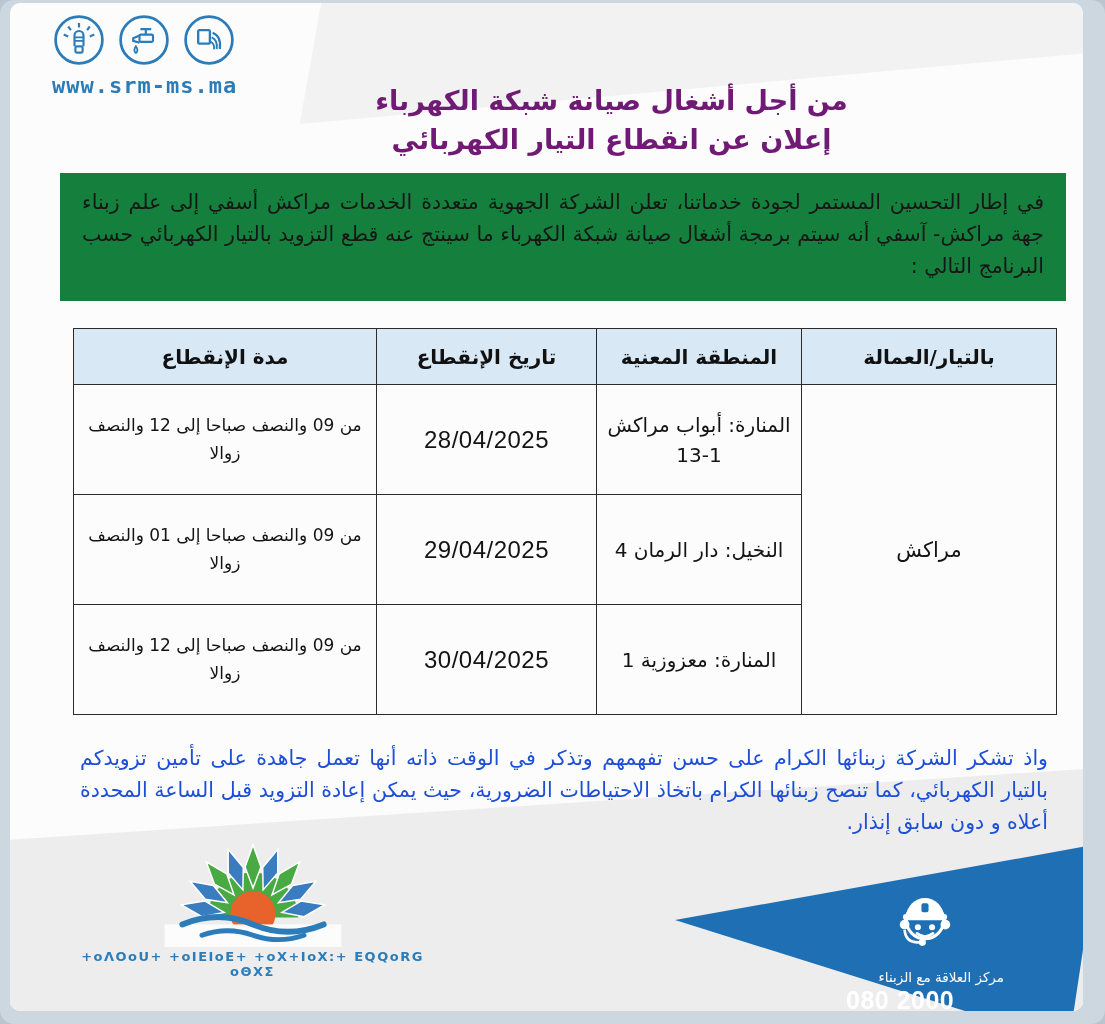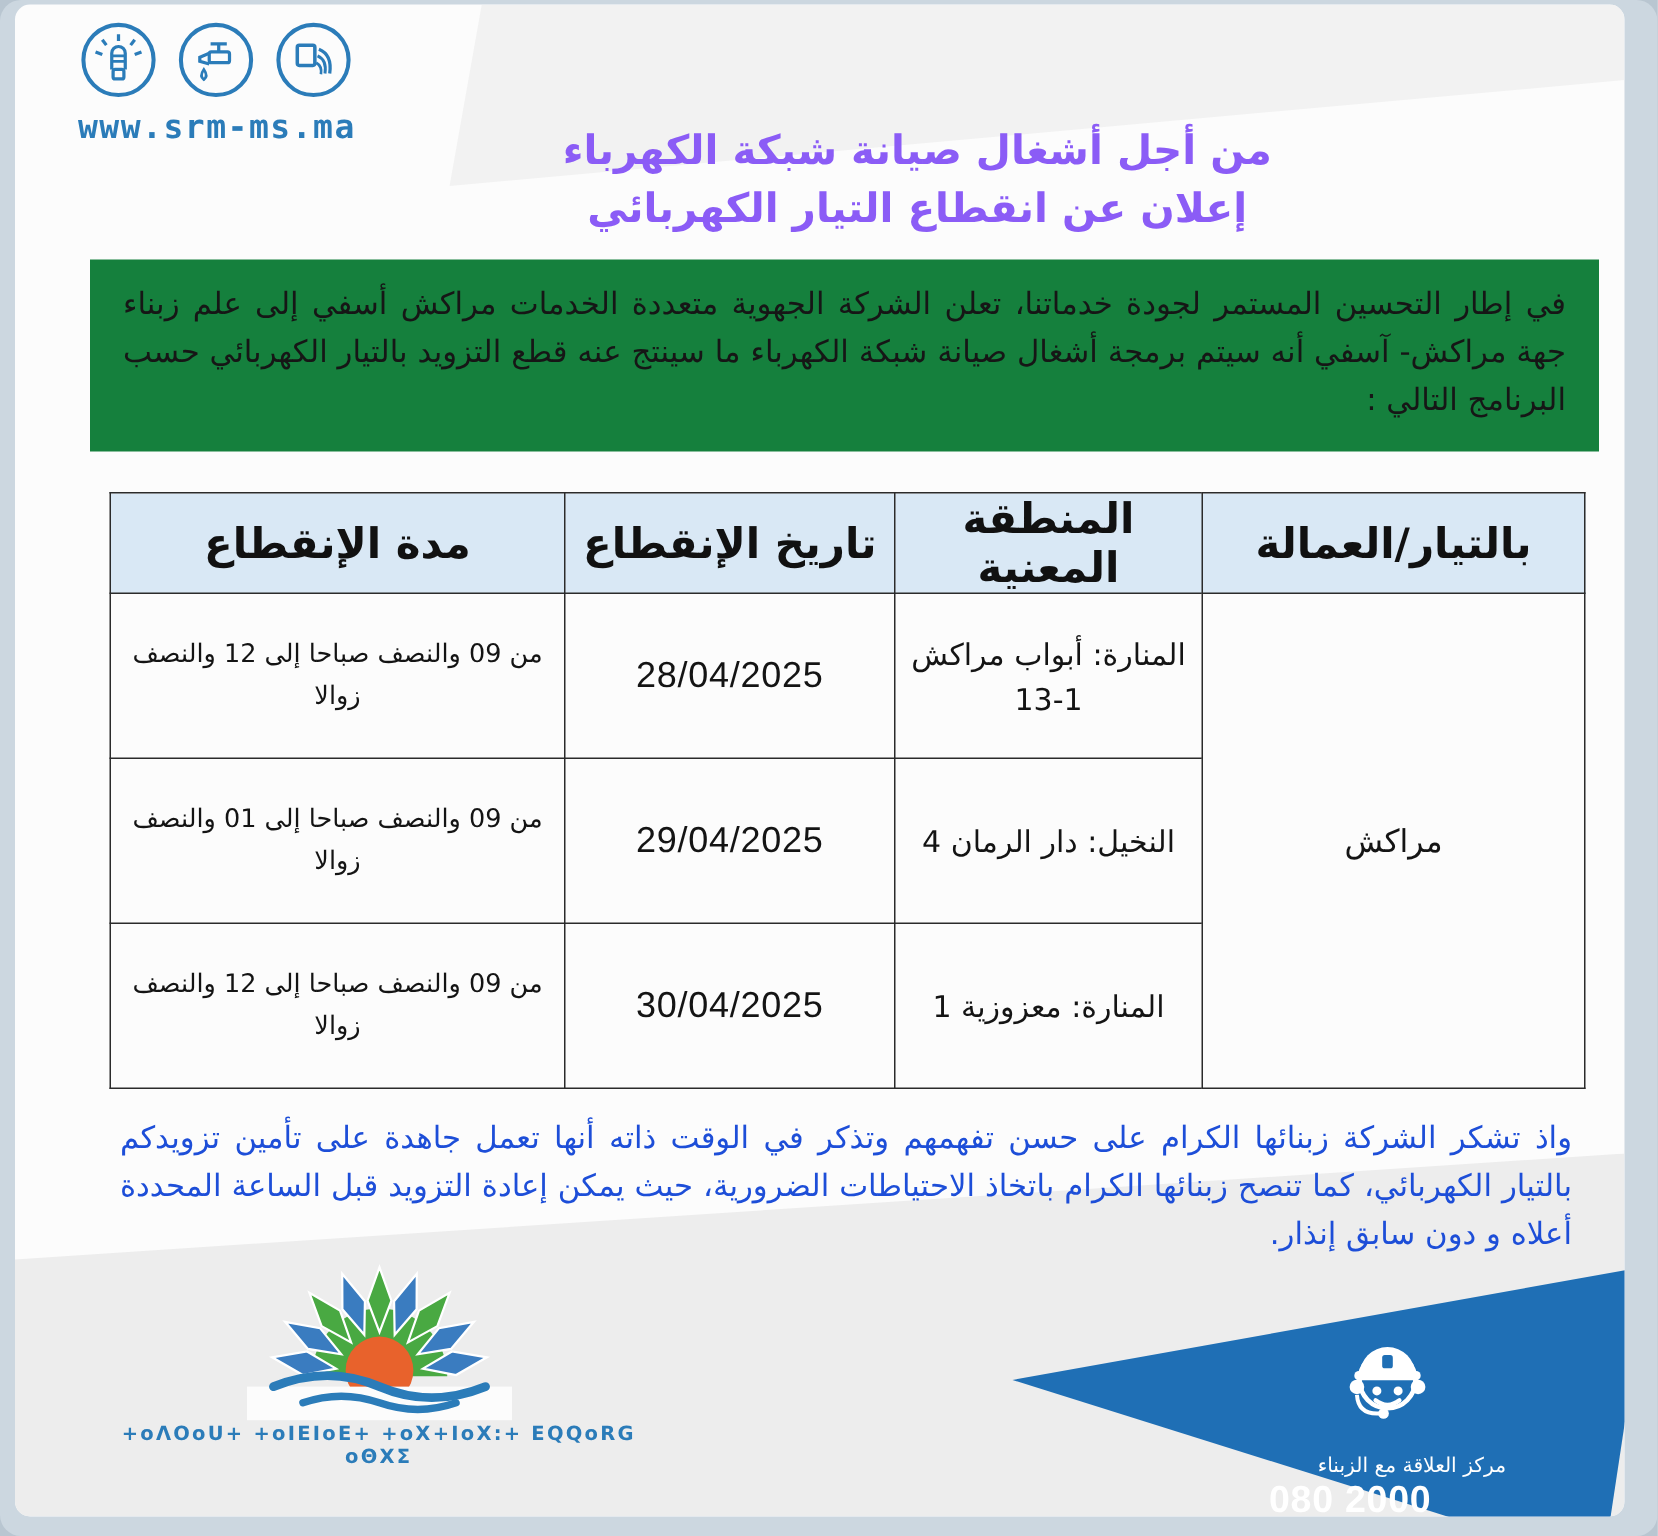--- a/index.html
+++ b/index.html
@@ -30,37 +30,37 @@
   .brand{ position:absolute; left:42px; top:10px; width:240px; }
   .icon-row{ display:flex; gap:11px; }
   .svc-icon{ width:54px; height:54px; }
   .site{
     margin-top:6px; font-family:"DejaVu Sans Mono", monospace;
     font-weight:bold; font-size:22px; letter-spacing:1px; color:#2b7cb9;
   }
 
   .title{
     position:absolute; left:175px; right:45px; top:78px;
-    text-align:center; color:#8b5cf6; font-weight:bold;
+    text-align:center; color:#701a75; font-weight:bold;
     font-size:27px; line-height:1.45;
   }
 
   .intro{
     position:absolute; left:50px; top:170px; width:1006px; min-height:128px;
     background:#15803d; padding:14px 22px;
     direction:rtl; text-align:justify; font-size:20.5px; line-height:1.55; color:#161616;
   }
 
   table.outage{
     position:absolute; left:63px; top:325px; width:983px;
     border-collapse:collapse; table-layout:fixed; direction:rtl;
   }
   table.outage th, table.outage td{ border:1.6px solid #2b2b2b; }
   table.outage th{
-    background:#d9e8f5; height:44px; font-size:28px; font-weight:bold; color:#111;
+    background:#d9e8f5; height:56px; font-size:20px; font-weight:bold; color:#111;
     text-align:center;
     margin-top:24px;
   }
   table.outage td{ height:110px; text-align:center; vertical-align:middle; color:#141414; }
   td.cell-province{ font-size:21px; }
   td.cell-zone{ font-size:20px; padding:0 4px; line-height:1.5; }
   td.cell-date{ font-family:"Liberation Sans", sans-serif; font-size:24px; letter-spacing:.5px; }
   td.cell-duration{ font-size:17px; padding:0 8px; line-height:1.6; }
 
   .closing{

